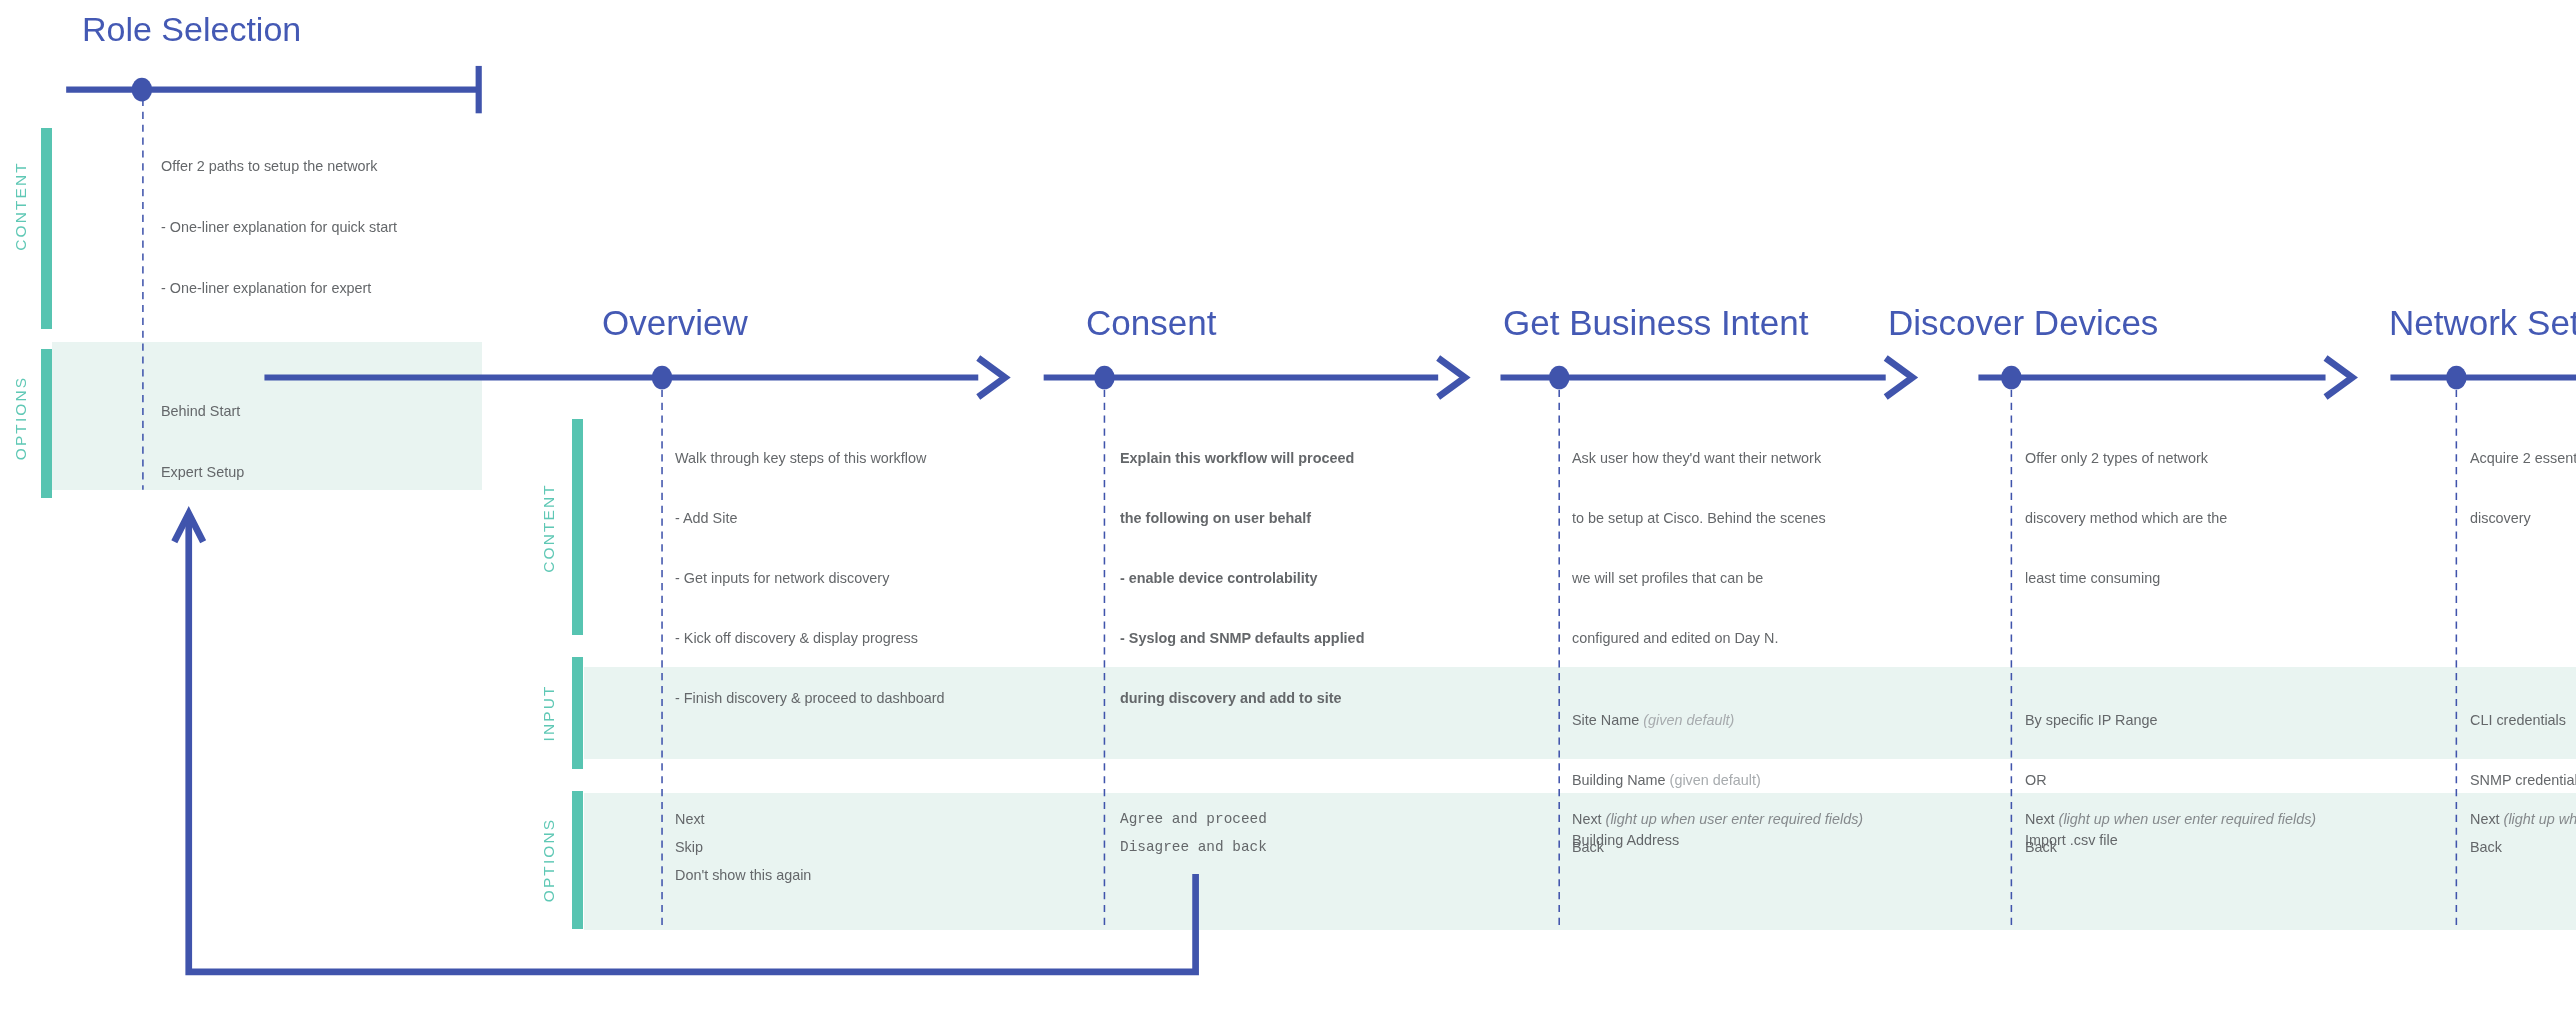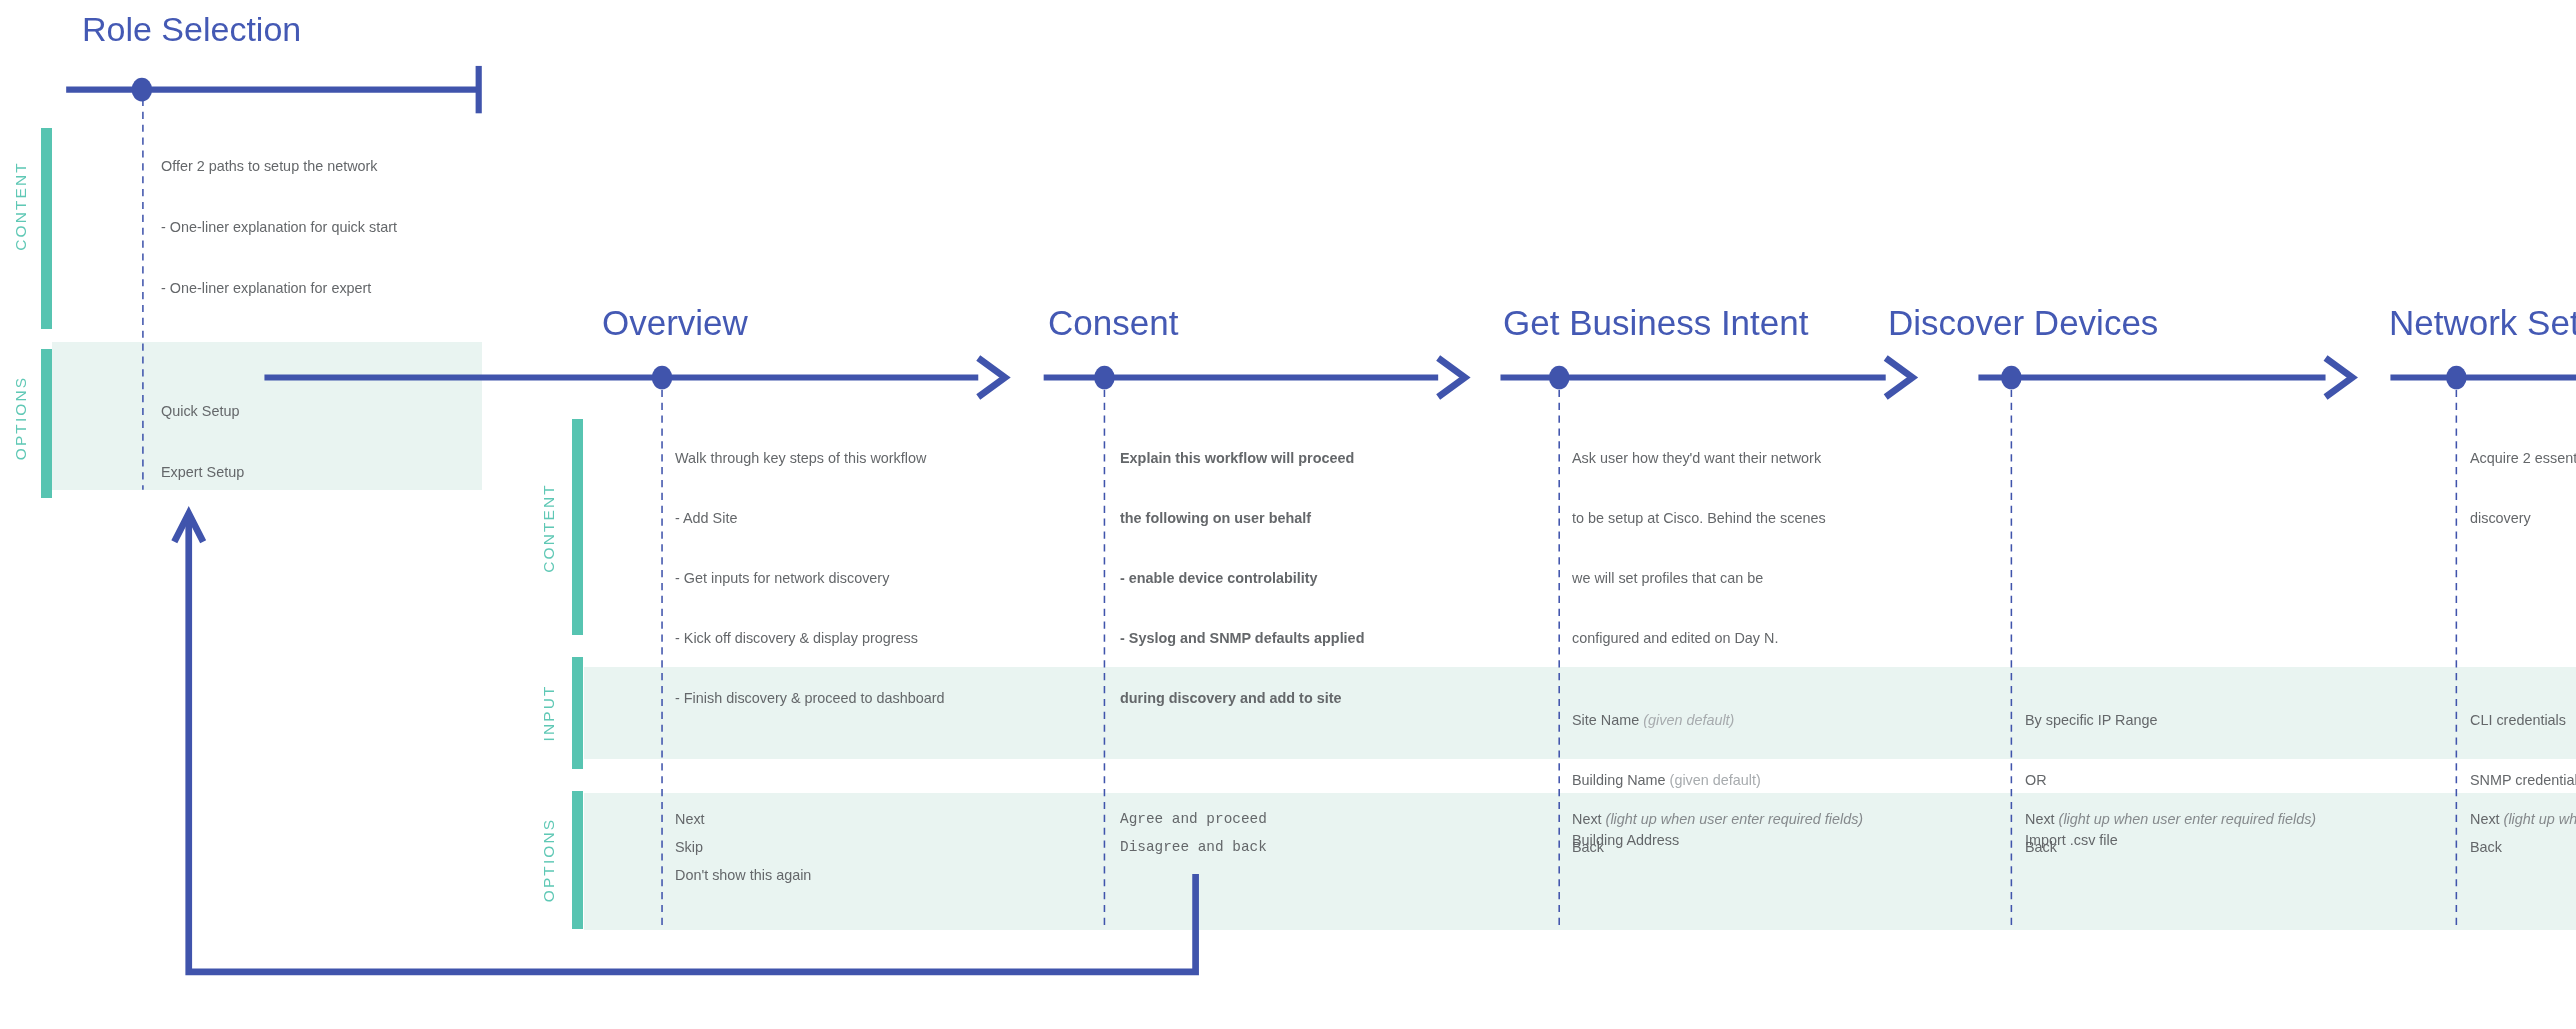--- a/index.html
+++ b/index.html
@@ -108,26 +108,26 @@
     </g>
   </svg>
 
   <div class="rs-title">Role Selection</div>
   <div class="txt rs" style="left:161px;top:120px;">
     <div class="line">Offer 2 paths to setup the network</div>
     <div class="line">- One-liner explanation for quick start</div>
     <div class="line">- One-liner explanation for expert</div>
   </div>
   <div class="txt rs" style="left:161px;top:365px;">
-    <div class="line">Quick Setup</div>
+    <div class="line">Behind Start</div>
     <div class="line">Expert Setup</div>
   </div>
 
   <div class="col-title" style="left:602px;">Overview</div>
-  <div class="col-title" style="left:1048px;text-align:center;">Consent</div>
+  <div class="col-title" style="left:1086px;text-align:center;">Consent</div>
   <div class="col-title" style="left:1503px;">Get Business Intent</div>
   <div class="col-title" style="left:1888px;">Discover Devices</div>
   <div class="col-title" style="left:2389px;">Network Settings</div>
 
   <div class="txt" style="left:675px;top:412px;">
     <div class="line">Walk through key steps of this workflow</div>
     <div class="line">- Add Site</div>
     <div class="line">- Get inputs for network discovery</div>
     <div class="line">- Kick off discovery &amp; display progress</div>
     <div class="line">- Finish discovery &amp; proceed to dashboard</div>
@@ -138,20 +138,25 @@
     <div class="line">- enable device controlability</div>
     <div class="line">- Syslog and SNMP defaults applied</div>
     <div class="line">during discovery and add to site</div>
   </div>
   <div class="txt" style="left:1572px;top:412px;">
     <div class="line">Ask user how they'd want their network</div>
     <div class="line">to be setup at Cisco. Behind the scenes</div>
     <div class="line">we will set profiles that can be</div>
     <div class="line">configured and edited on Day N.</div>
   </div>
+  <div class="txt" style="left:2025px;top:412px;">
+    <div class="line">Offer only 2 types of network</div>
+    <div class="line">discovery method which are the</div>
+    <div class="line">least time consuming</div>
+  </div>
   <div class="txt" style="left:2470px;top:412px;">
     <div class="line">Acquire 2 essential credentials for</div>
     <div class="line">discovery</div>
   </div>
 
   <div class="txt" style="left:1572px;top:674px;">
     <div class="line">
       <span>Site Name</span>
       <span class="note lt">(given default)</span>
     </div>

